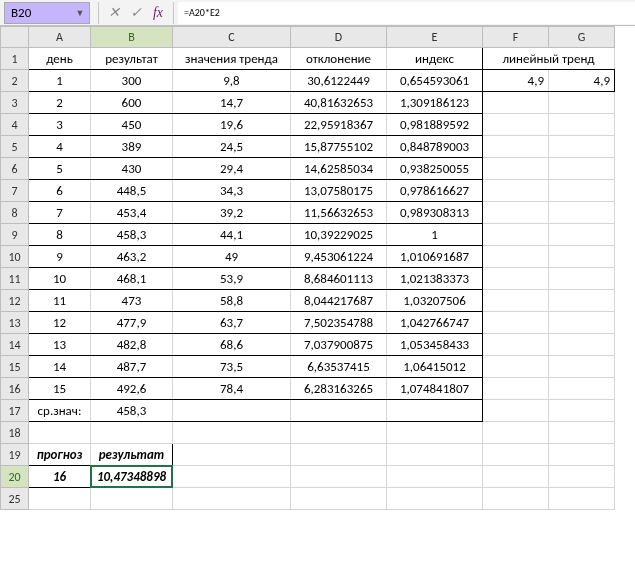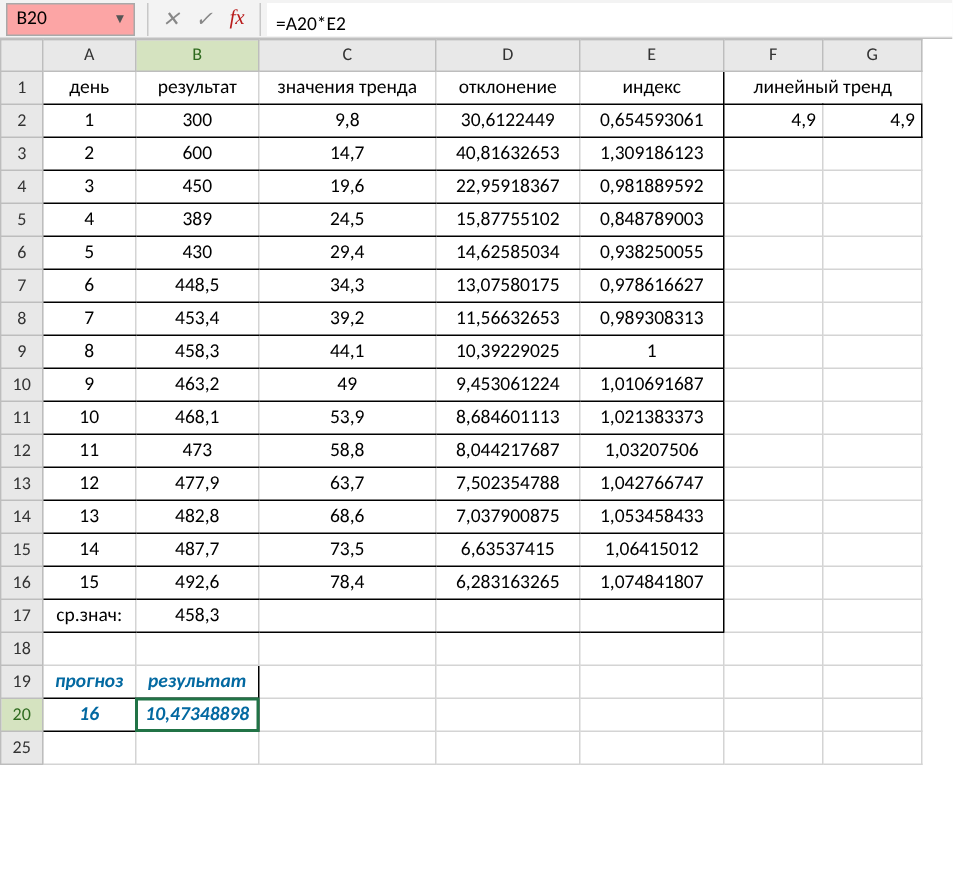--- a/index.html
+++ b/index.html
@@ -17,21 +17,21 @@
     display: flex;
     align-items: center;
     height: 26px;
     border-bottom: 1px solid #c0c0c0;
     background: #f3f3f3;
   }
   .name-box {
     width: 86px;
     height: 22px;
     margin: 2px 4px;
-    background: #fca5a5;
+    background: #c4b5fd;
     border: 1px solid #a9a9a9;
     display: flex;
     align-items: center;
     padding: 0 6px;
     position: relative;
   }
   .name-box .drop {
     position: absolute;
     right: 2px;
     top: 3px;
@@ -55,31 +55,31 @@
     display: flex;
     align-items: center;
     justify-content: center;
     color: #888;
     font-style: italic;
     font-family: Georgia, serif;
     font-size: 14px;
   }
   .fb-btn.fx {
     font-style: italic;
-    color: #b91c1c;
+    color: #701a75;
   }
   .formula-input {
     flex: 1;
     height: 22px;
     background: #fff;
     border: none;
     padding: 0 6px;
     display: flex;
-    align-items: flex-end;
-    font-size: 13px;
+    align-items: center;
+    font-size: 10px;
   }
   .sheet {
     position: relative;
   }
   .grid {
     border-collapse: collapse;
     table-layout: fixed;
   }
   .grid th, .grid td {
     border: 1px solid #d4d4d4;
@@ -111,21 +111,21 @@
     text-align: center;
     height: 21px;
     line-height: 21px;
     overflow: hidden;
     white-space: nowrap;
   }
   .b-top { border-top: 1px solid #000 !important; }
   .b-bot { border-bottom: 1px solid #000 !important; }
   .b-left { border-left: 1px solid #000 !important; }
   .b-right { border-right: 1px solid #000 !important; }
-  .orange { color: #0369a1; font-style: italic; font-weight: bold; }
+  .orange { color: #000000; font-style: italic; font-weight: bold; }
   .selected {
     outline: 2px solid #217346;
     outline-offset: -1px;
     position: relative;
   }
   .right { text-align: right; }
 </style>
 </head>
 <body>
 

